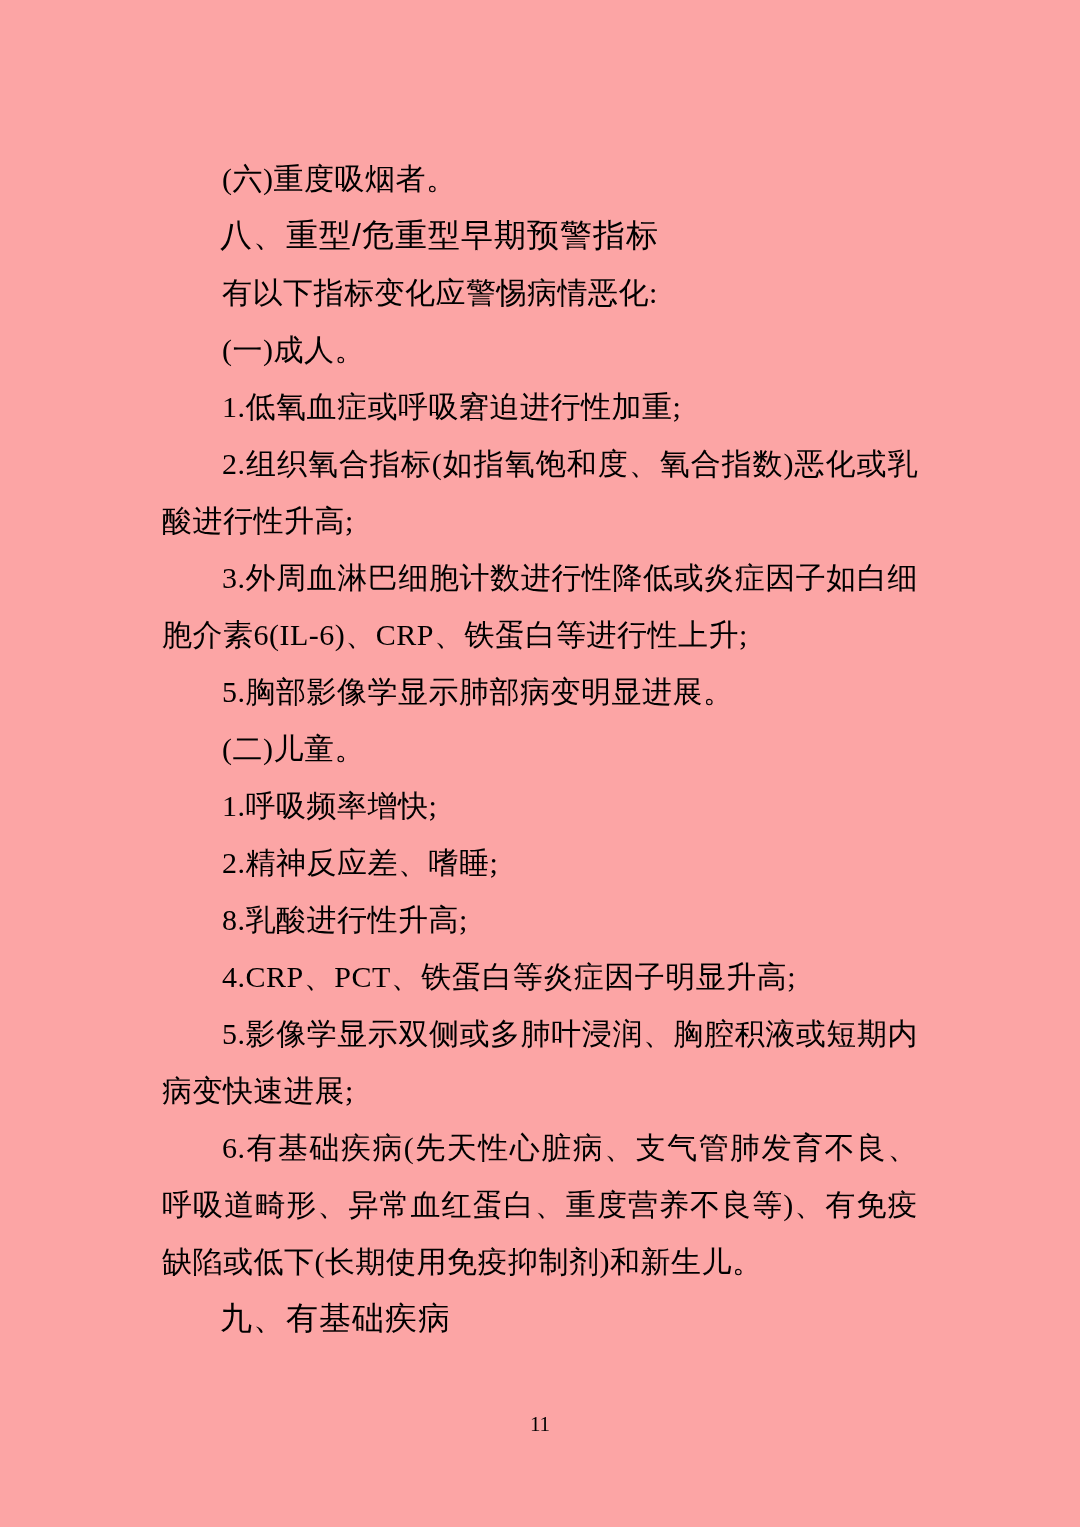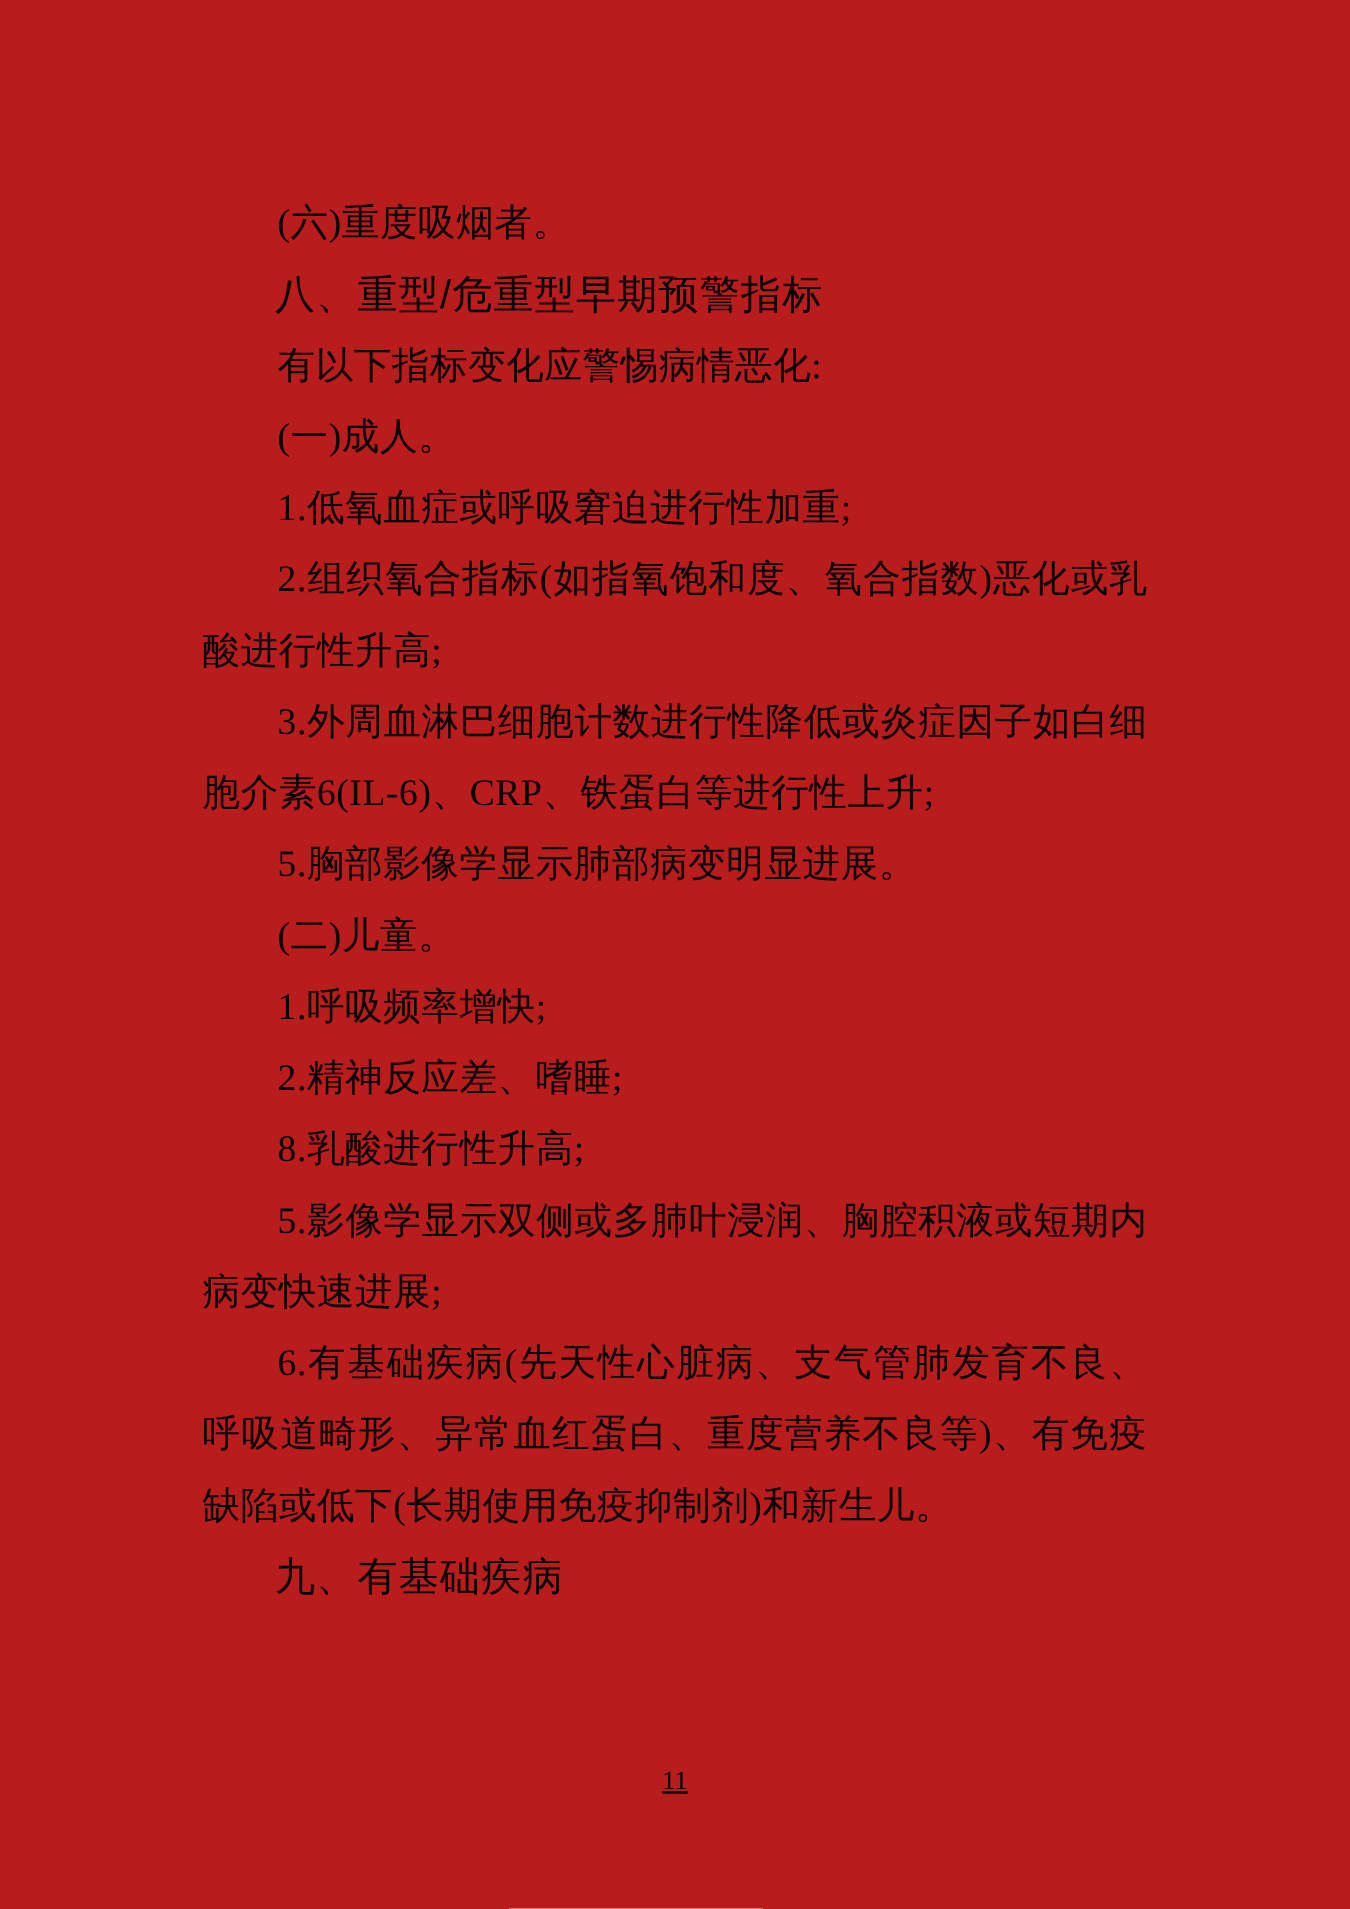--- a/index.html
+++ b/index.html
@@ -4,21 +4,21 @@
 <style>
   html, body {
     margin: 0;
     padding: 0;
     background: #ffffff;
   }
   .sheet {
     position: relative;
     width: 1080px;
     height: 1527px;
-    background: #b91c1c;
+    background: #fca5a5;
     color: #000000;
     overflow: hidden;
   }
   .content {
     position: absolute;
     left: 162px;
     top: 150px;
     width: 756px;
   }
   .para {
@@ -45,38 +45,38 @@
   .page-number {
     position: absolute;
     left: 0;
     top: 1410px;
     width: 100%;
     text-align: center;
     font-family: "Liberation Serif", serif;
     font-size: 21px;
     line-height: 28px;
     color: #000000;
-    text-decoration: underline;
   }
 </style>
 </head>
 <body>
 
 <div class="sheet">
   <div class="content">
     <p class="para">(六)重度吸烟者。</p>
     <p class="heading">八、重型/危重型早期预警指标</p>
     <p class="para">有以下指标变化应警惕病情恶化:</p>
     <p class="para">(一)成人。</p>
     <p class="para">1.低氧血症或呼吸窘迫进行性加重;</p>
     <p class="para">2.组织氧合指标(如指氧饱和度、氧合指数)恶化或乳酸进行性升高;</p>
     <p class="para">3.外周血淋巴细胞计数进行性降低或炎症因子如白细胞介素6(IL-6)、CRP、铁蛋白等进行性上升;</p>
     <p class="para">5.胸部影像学显示肺部病变明显进展。</p>
     <p class="para">(二)儿童。</p>
     <p class="para">1.呼吸频率增快;</p>
     <p class="para">2.精神反应差、嗜睡;</p>
     <p class="para">8.乳酸进行性升高;</p>
+    <p class="para">4.CRP、PCT、铁蛋白等炎症因子明显升高;</p>
     <p class="para">5.影像学显示双侧或多肺叶浸润、胸腔积液或短期内病变快速进展;</p>
     <p class="para">6.有基础疾病(先天性心脏病、支气管肺发育不良、呼吸道畸形、异常血红蛋白、重度营养不良等)、有免疫缺陷或低下(长期使用免疫抑制剂)和新生儿。</p>
     <p class="heading">九、有基础疾病</p>
   </div>
   <div class="page-number">11</div>
 </div>
 
 </body></html>

